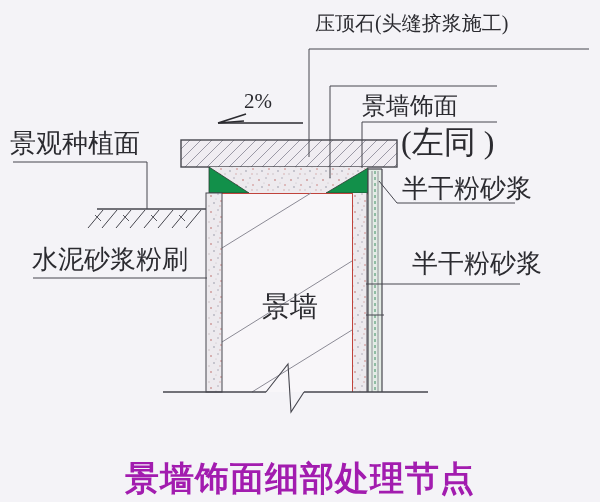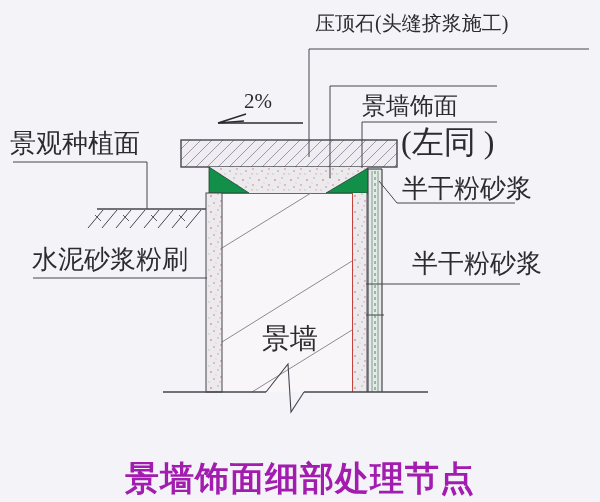--- a/index.html
+++ b/index.html
@@ -8,21 +8,21 @@
   .stage svg{position:absolute;left:0;top:0;}
   .lbl{position:absolute;color:#2b2b30;white-space:nowrap;line-height:1;letter-spacing:0;}
   .lbl-cap   {left:315px;top:13px; font-size:20px;}
   .lbl-semi  {left:334px;top:59px; font-size:26px;}
   .lbl-water {left:362px;top:94px; font-size:24px;}
   .lbl-same  {left:401px;top:126px;font-size:32px;}
   .lbl-bed   {left:402px;top:176px;font-size:26px;}
   .lbl-plant {left:10px; top:131px;font-size:26px;}
   .lbl-cem   {left:32px; top:247px;font-size:26px;}
   .lbl-fin   {left:412px;top:251px;font-size:26px;}
-  .lbl-wall  {left:262px;top:293px;font-size:28px;margin-top:32px;}
+  .lbl-wall  {left:262px;top:293px;font-size:28px;}
   .lbl-slope {left:244px;top:91px; font-size:21px;}
   .title{position:absolute;left:0;top:456px;width:600px;text-align:center;
          font-family:"Liberation Sans", sans-serif;font-weight:bold;
          font-size:34px;color:#a21caf;letter-spacing:1px;white-space:nowrap;}
 </style>
 </head>
 <body>
 
 <div class="stage">
 

